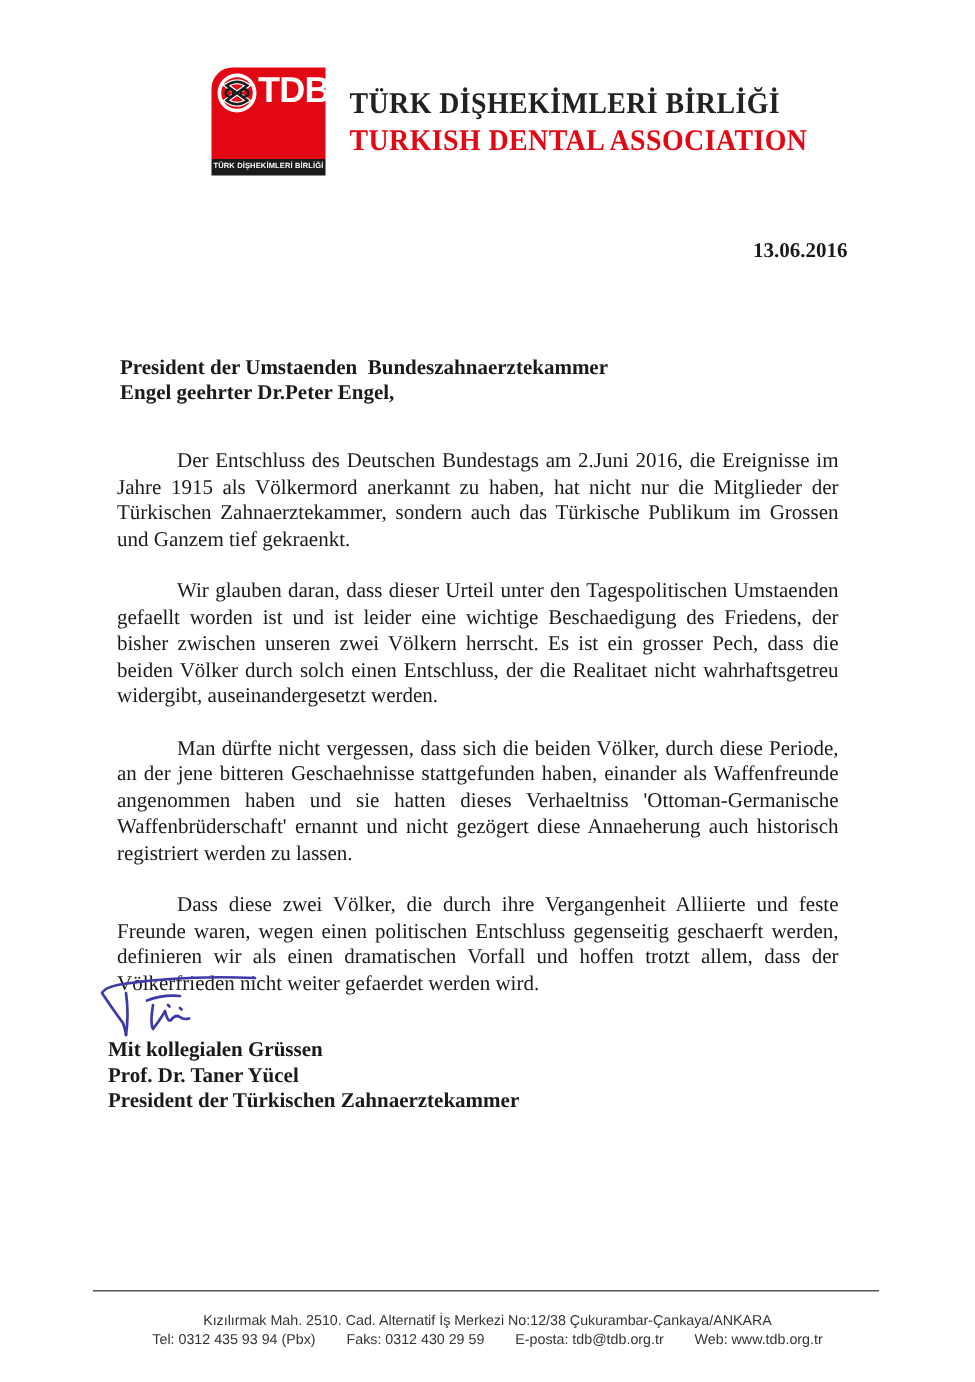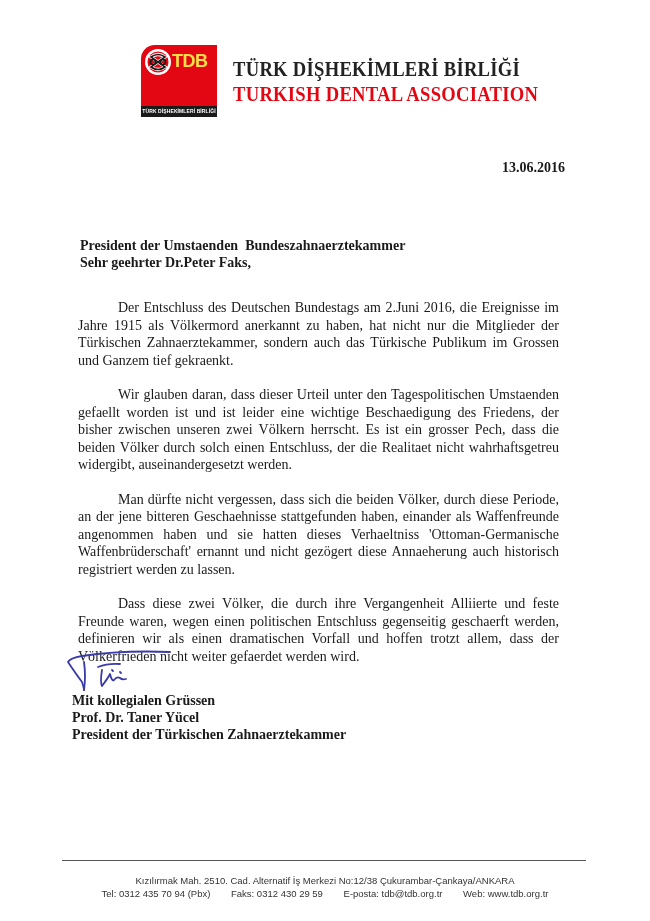--- a/index.html
+++ b/index.html
@@ -2,21 +2,21 @@
 <html><head>
   <meta charset="utf-8">
   <style>
     html, body { margin: 0; padding: 0; background: #ffffff; }
     body { width: 650px; height: 921px; position: relative; overflow: hidden; font-family: "Liberation Serif", serif; color: #1a1a1a; }
 
     .logo { position: absolute; left: 141px; top: 45px; width: 76px; height: 72px; }
     .logo .red { position: absolute; left: 0; top: 0; width: 76px; height: 61px; background: #e30613; border-top-left-radius: 14px; }
     .logo .band { position: absolute; left: 0; top: 61px; width: 76px; height: 11px; background: #1a1a1a; color: #fff; font-family: "Liberation Sans", sans-serif; font-size: 5px; font-weight: bold; text-align: center; line-height: 11px; letter-spacing: 0.1px; white-space: nowrap; overflow: hidden; }
     .logo .emblem { position: absolute; left: 3px; top: 3px; width: 28px; height: 28px; }
-    .logo .abbr { position: absolute; left: 31px; top: 4px; color: #fde047; font-family: "Liberation Sans", sans-serif; font-weight: bold; font-size: 18px; letter-spacing: -0.5px; line-height: 24px; }
+    .logo .abbr { position: absolute; left: 31px; top: 4px; color: #ffffff; font-family: "Liberation Sans", sans-serif; font-weight: bold; font-size: 24px; letter-spacing: -0.5px; line-height: 24px; }
 
     .org-tr { position: absolute; left: 233px; top: 58px; font-family: "Liberation Serif", serif; font-weight: bold; font-size: 20px; color: #222; letter-spacing: 0.3px; white-space: nowrap; transform: scaleX(0.93); transform-origin: left; }
     .org-en { position: absolute; left: 233px; top: 83px; font-family: "Liberation Serif", serif; font-weight: bold; font-size: 20px; color: #e30613; letter-spacing: 0.3px; white-space: nowrap; transform: scaleX(0.93); transform-origin: left; }
 
     .date { position: absolute; left: 502px; top: 160px; font-weight: bold; font-size: 14px; }
 
     .recipient { position: absolute; left: 80px; top: 237px; font-weight: bold; font-size: 14px; line-height: 17px; }
     .recipient div { white-space: pre; }
 
     .body { position: absolute; left: 78px; top: 299px; width: 493px; font-size: 14px; line-height: 17.5px; }
@@ -51,21 +51,21 @@
   <div class="band">TÜRK DİŞHEKİMLERİ BİRLİĞİ</div>
 </div>
 
 <div class="org-tr">TÜRK DİŞHEKİMLERİ BİRLİĞİ</div>
 <div class="org-en">TURKISH DENTAL ASSOCIATION</div>
 
 <div class="date">13.06.2016</div>
 
 <div class="recipient">
   <div>President der Umstaenden  Bundeszahnaerztekammer</div>
-  <div>Sehr geehrter Dr.Peter Faks,</div>
+  <div>Engel geehrter Dr.Peter Engel,</div>
 </div>
 
 <div class="body">
   <p>Der Entschluss des Deutschen Bundestags am 2.Juni 2016, die Ereignisse im Jahre 1915 als     Völkermord anerkannt zu haben, hat nicht nur die Mitglieder der Türkischen Zahnaerztekammer, sondern auch das Türkische Publikum im Grossen und Ganzem tief gekraenkt.</p>
   <p>Wir glauben daran, dass dieser Urteil unter den Tagespolitischen Umstaenden gefaellt worden ist und ist leider eine wichtige Beschaedigung des Friedens, der bisher zwischen unseren zwei Völkern herrscht. Es ist ein grosser Pech, dass die beiden Völker durch solch einen Entschluss, der die Realitaet nicht wahrhaftsgetreu widergibt, auseinandergesetzt werden.</p>
   <p>Man dürfte nicht vergessen, dass sich die beiden Völker, durch diese Periode, an der jene bitteren Geschaehnisse stattgefunden haben, einander als Waffenfreunde angenommen haben und sie hatten dieses Verhaeltniss 'Ottoman-Germanische Waffenbrüderschaft' ernannt und nicht gezögert diese Annaeherung auch historisch registriert werden zu lassen.</p>
   <p>Dass diese zwei Völker, die durch ihre Vergangenheit Alliierte und feste Freunde waren, wegen einen politischen Entschluss gegenseitig geschaerft werden, definieren wir als einen dramatischen Vorfall und hoffen trotzt allem, dass der Völkerfrieden nicht weiter gefaerdet werden wird.</p>
 </div>
 
 <svg class="signature" viewBox="0 0 110 52">
@@ -82,18 +82,18 @@
 <div class="closing">
   <div>Mit kollegialen Grüssen</div>
   <div>Prof. Dr. Taner Yücel</div>
   <div>President der Türkischen Zahnaerztekammer</div>
 </div>
 
 <div class="footer-rule"></div>
 <div class="footer">
   <div>Kızılırmak Mah. 2510. Cad. Alternatif İş Merkezi No:12/38 Çukurambar-Çankaya/ANKARA</div>
   <div class="line2">
-    <span>Tel: 0312 435 70 94 (Pbx)</span>
+    <span>Tel: 0312 435 93 94 (Pbx)</span>
     <span>Faks: 0312 430 29 59</span>
     <span>E-posta: tdb@tdb.org.tr</span>
     <span>Web: www.tdb.org.tr</span>
   </div>
 </div>
 
 </body></html>

